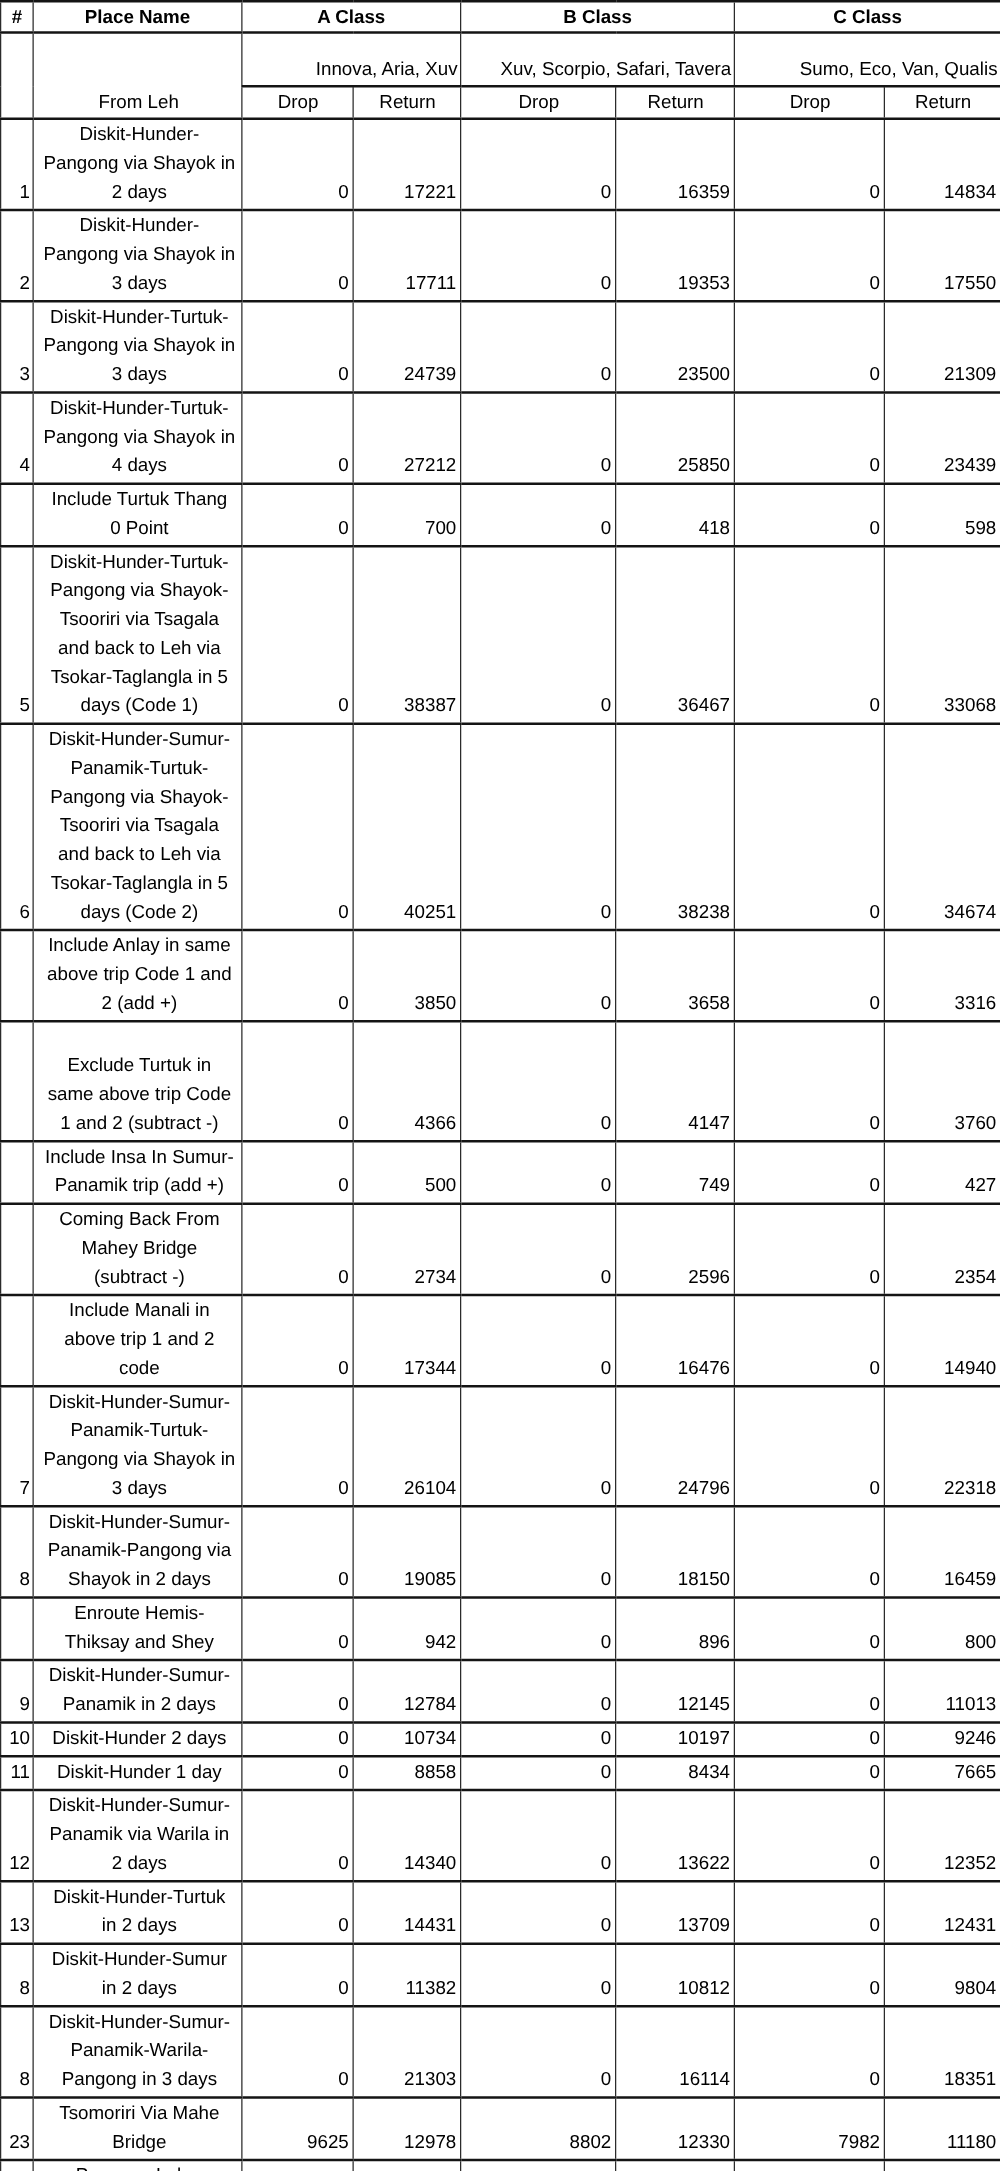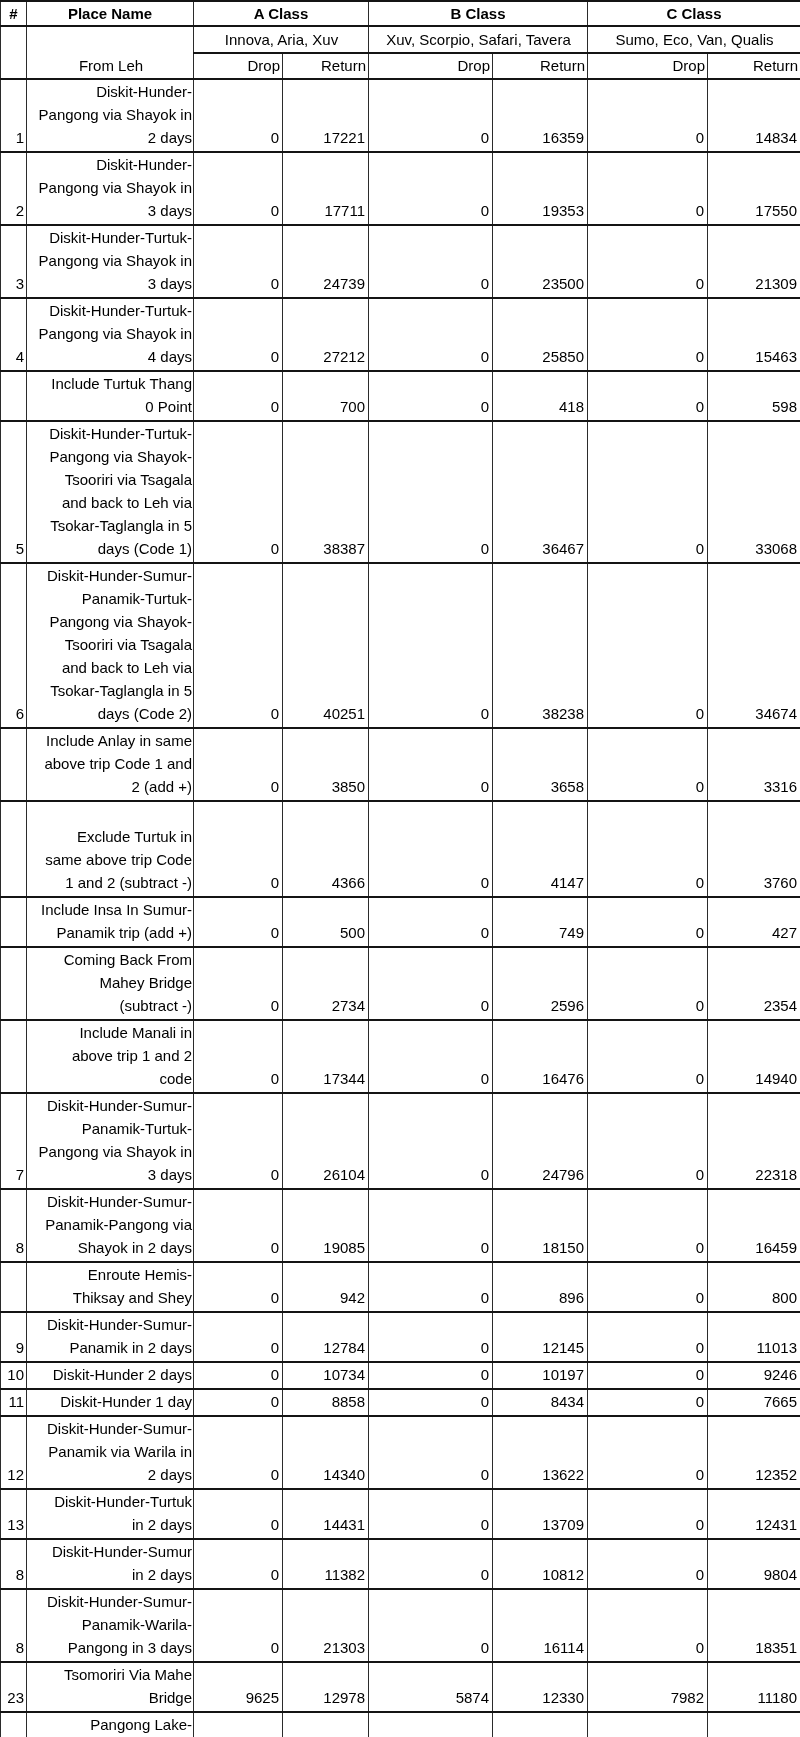--- a/index.html
+++ b/index.html
@@ -32,48 +32,48 @@
   tr.h1 th {
     font-weight: bold;
     text-align: center;
     vertical-align: middle;
     height: 25px;
     padding: 0 2px;
     white-space: pre;
   }
   
   tr.h2 td.veh {
-    height: 27px;
+    height: 43px;
+    vertical-align: bottom;
+    text-align: right;
+    padding: 0 2px 1px 3px;
+    white-space: pre;
+  }
+  td.mergeblank {
+    vertical-align: bottom;
+    padding: 0 2px 1px 4px;
+    white-space: pre;
+    text-align: center;
+  }
+  
+  tr.h3 td.sub {
+    height: 20px;
     vertical-align: bottom;
     text-align: center;
     padding: 0 2px 1px 3px;
     white-space: pre;
   }
-  td.mergeblank {
-    vertical-align: bottom;
-    padding: 0 2px 1px 4px;
-    white-space: pre;
-    text-align: center;
-  }
-  
-  tr.h3 td.sub {
-    height: 20px;
-    vertical-align: bottom;
-    text-align: right;
-    padding: 0 2px 1px 3px;
-    white-space: pre;
-  }
   
   td.c-num {
     text-align: right;
     vertical-align: bottom;
     padding: 0 2px 2px 0;
   }
   td.c-place {
-    text-align: right;
+    text-align: center;
     vertical-align: bottom;
     padding: 0 1px 2px 4px;
     white-space: pre;
   }
   td.c-val {
     text-align: right;
     vertical-align: bottom;
     padding: 0 3px 2px 1px;
   }
 </style>
@@ -156,21 +156,21 @@
         <tr>
     <td class="c-num">4</td>
     <td class="c-place">Diskit-Hunder-Turtuk-
 Pangong via Shayok in
 4 days</td>
     <td class="c-val">0</td>
     <td class="c-val">27212</td>
     <td class="c-val">0</td>
     <td class="c-val">25850</td>
     <td class="c-val">0</td>
-    <td class="c-val">15463</td>
+    <td class="c-val">23439</td>
   </tr>
         <tr>
     <td class="c-num"></td>
     <td class="c-place">Include Turtuk Thang
 0 Point</td>
     <td class="c-val">0</td>
     <td class="c-val">700</td>
     <td class="c-val">0</td>
     <td class="c-val">418</td>
     <td class="c-val">0</td>
@@ -379,21 +379,21 @@
     <td class="c-val">16114</td>
     <td class="c-val">0</td>
     <td class="c-val">18351</td>
   </tr>
         <tr>
     <td class="c-num">23</td>
     <td class="c-place">Tsomoriri Via Mahe
 Bridge</td>
     <td class="c-val">9625</td>
     <td class="c-val">12978</td>
-    <td class="c-val">5874</td>
+    <td class="c-val">8802</td>
     <td class="c-val">12330</td>
     <td class="c-val">7982</td>
     <td class="c-val">11180</td>
   </tr>
         <tr>
     <td class="c-num">38</td>
     <td class="c-place">Pangong Lake-
 Spangmik in 2days</td>
     <td class="c-val">0</td>
     <td class="c-val">11331</td>

